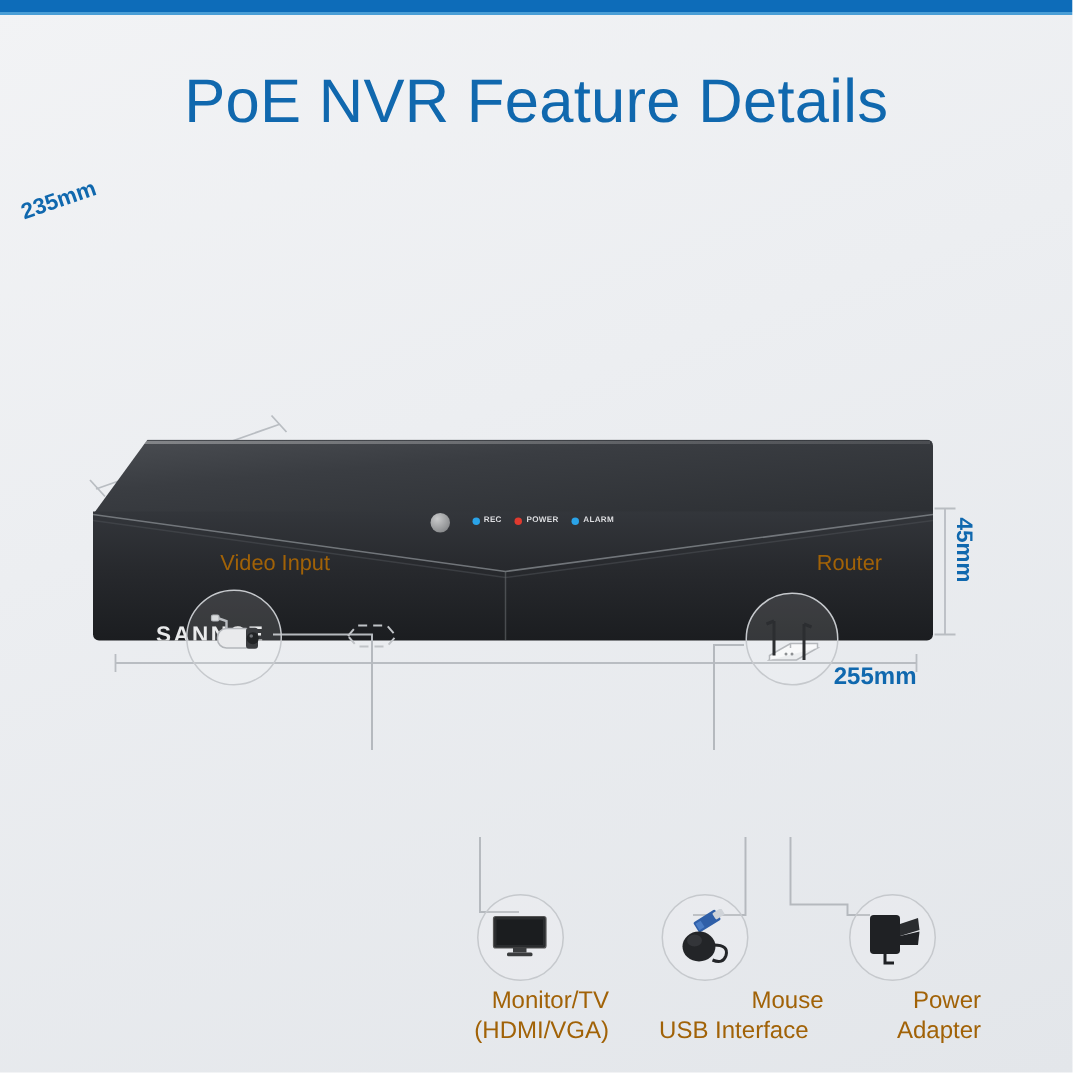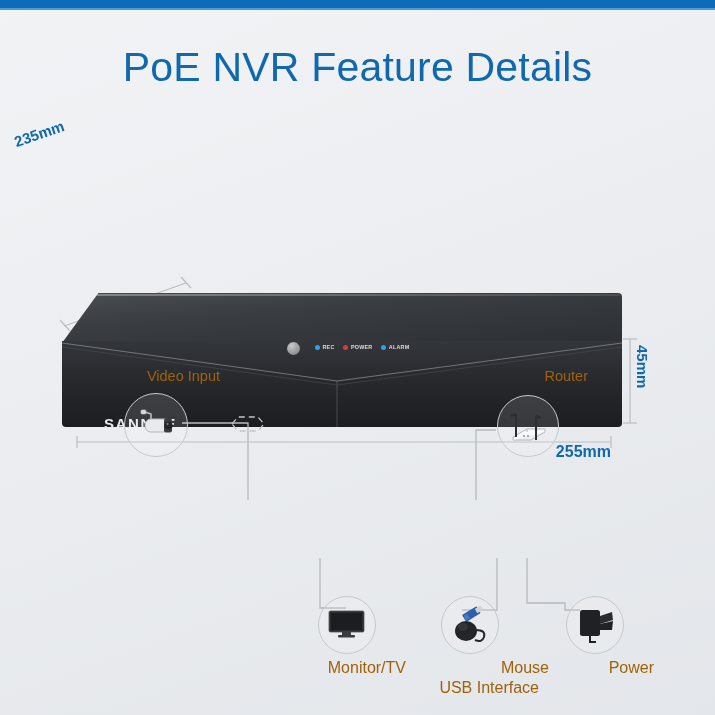--- a/index.html
+++ b/index.html
@@ -206,20 +206,21 @@
   <div class="callout-circle" style="left:318px;top:238px;width:56px;height:56px;"></div>
   <div class="iconbox" style="left:328px;top:252px;">
     <svg width="37" height="29" viewBox="0 0 37 29">
       <rect x="1" y="1" width="35" height="21" rx="1.5" fill="#2a2c2e" stroke="#555" stroke-width=".8"></rect>
       <rect x="3" y="3" width="31" height="17" fill="#1b1d1f"></rect>
       <rect x="14" y="22" width="9" height="3" fill="#3a3c3e"></rect>
       <rect x="10" y="25" width="17" height="2.5" rx="1" fill="#3a3c3e"></rect>
     </svg>
   </div>
   <div class="callout-label" style="left:286px;top:301px;width:120px;font-size:16px;">Monitor/TV</div>
+  <div class="callout-label" style="left:286px;top:321px;width:120px;font-size:16px;">(HDMI/VGA)</div>
 
   <div class="callout-circle" style="left:441px;top:238px;width:56px;height:56px;"></div>
   <div class="iconbox" style="left:450px;top:248px;">
     <svg width="42" height="38" viewBox="0 0 42 38">
       <g transform="rotate(-32 22 10)">
         <rect x="14" y="4" width="17" height="8" rx="1" fill="#2f5fa8"></rect>
         <rect x="28" y="5.5" width="7" height="5" rx="1" fill="#cfd3d8"></rect>
         <rect x="15" y="5.5" width="4" height="5" fill="#4a7cc4"></rect>
       </g>
       <ellipse cx="16" cy="25" rx="11" ry="10" fill="#232528"></ellipse>
@@ -233,14 +234,15 @@
   <div class="callout-circle" style="left:566px;top:238px;width:56px;height:56px;"></div>
   <div class="iconbox" style="left:576px;top:248px;">
     <svg width="40" height="38" viewBox="0 0 40 38">
       <rect x="4" y="4" width="20" height="26" rx="2.5" fill="#1f2124"></rect>
       <path d="M24 10 L36 6 L37 14 L24 18 Z" fill="#2a2c2f"></path>
       <path d="M24 18 L37 15 L36 24 L24 24 Z" fill="#202225"></path>
       <path d="M14 30 L14 36 L20 36" fill="none" stroke="#1f2124" stroke-width="2"></path>
     </svg>
   </div>
   <div class="callout-label" style="left:534px;top:301px;width:120px;font-size:16px;">Power</div>
+  <div class="callout-label" style="left:534px;top:321px;width:120px;font-size:16px;">Adapter</div>
 
 </div>
 
 </body></html>

